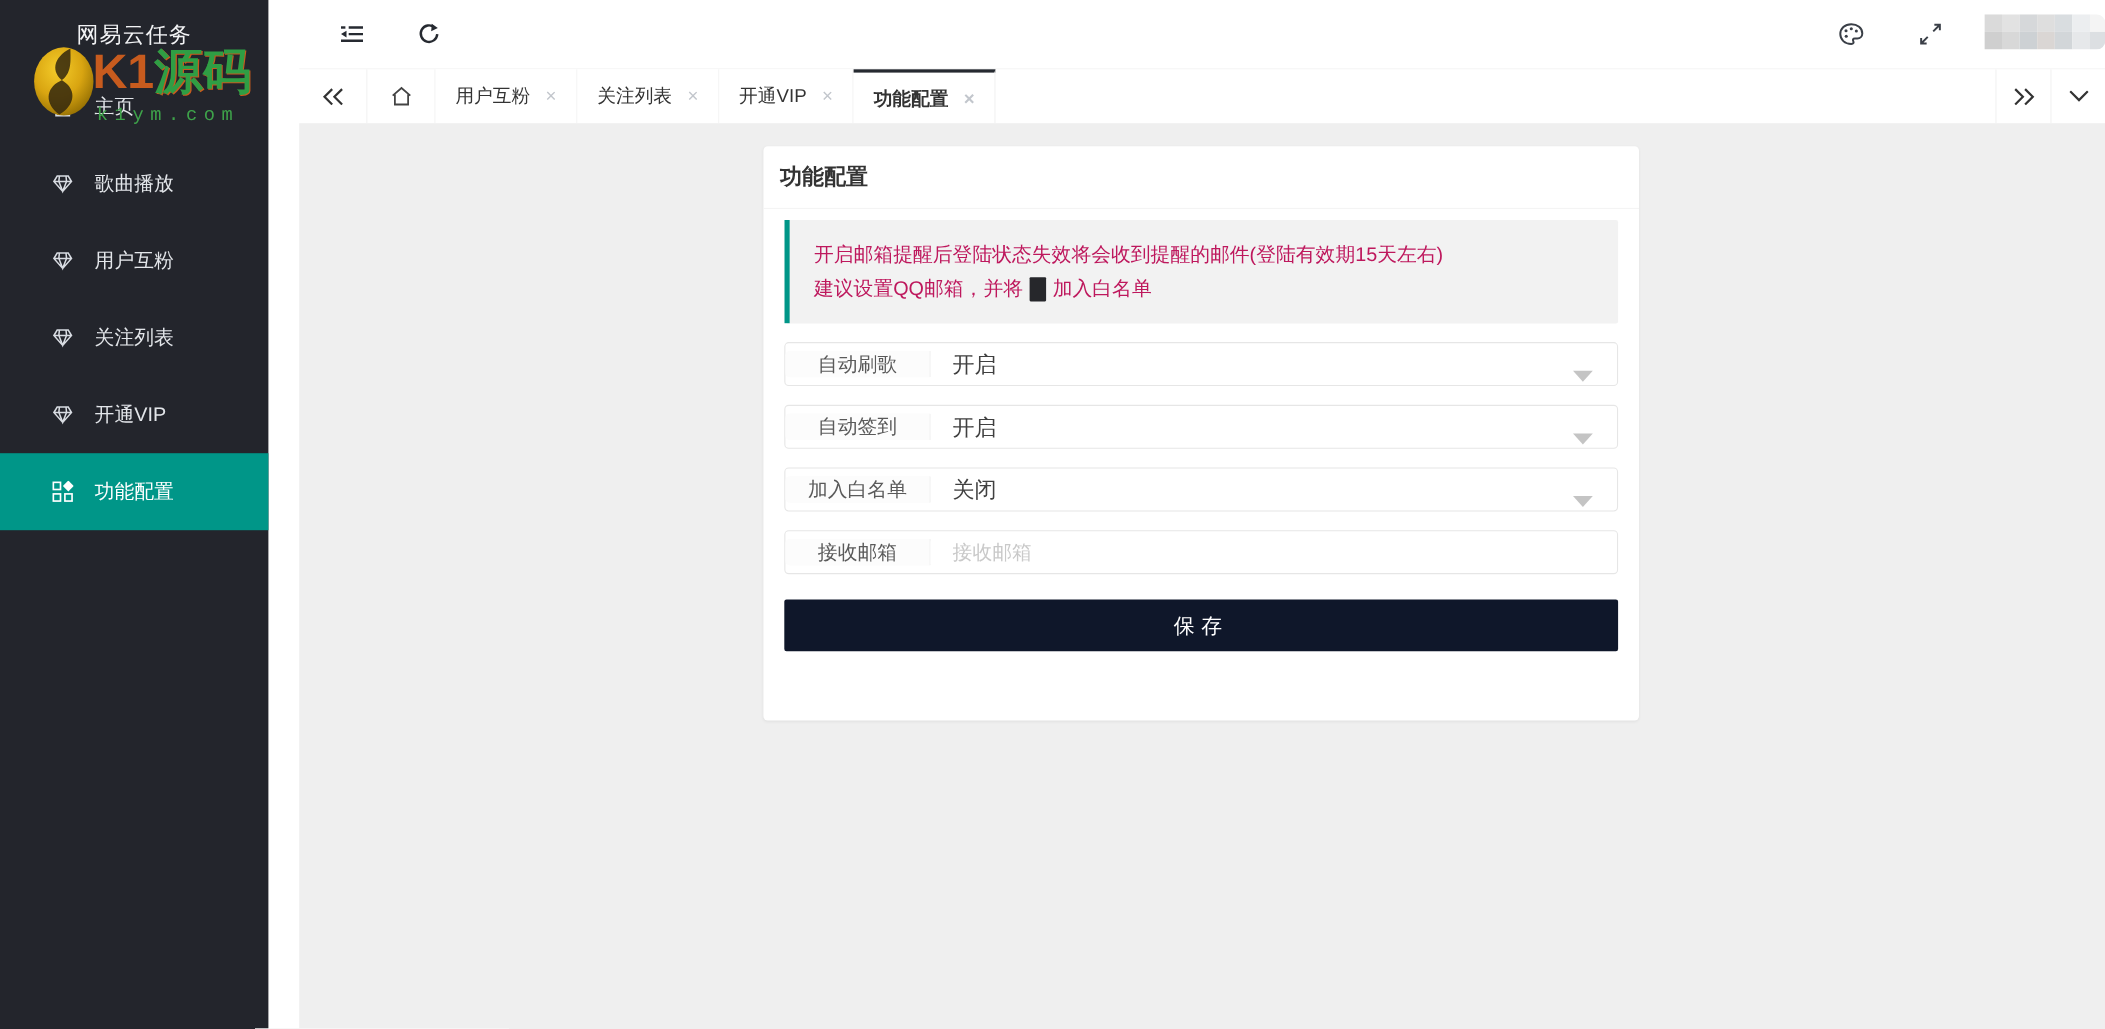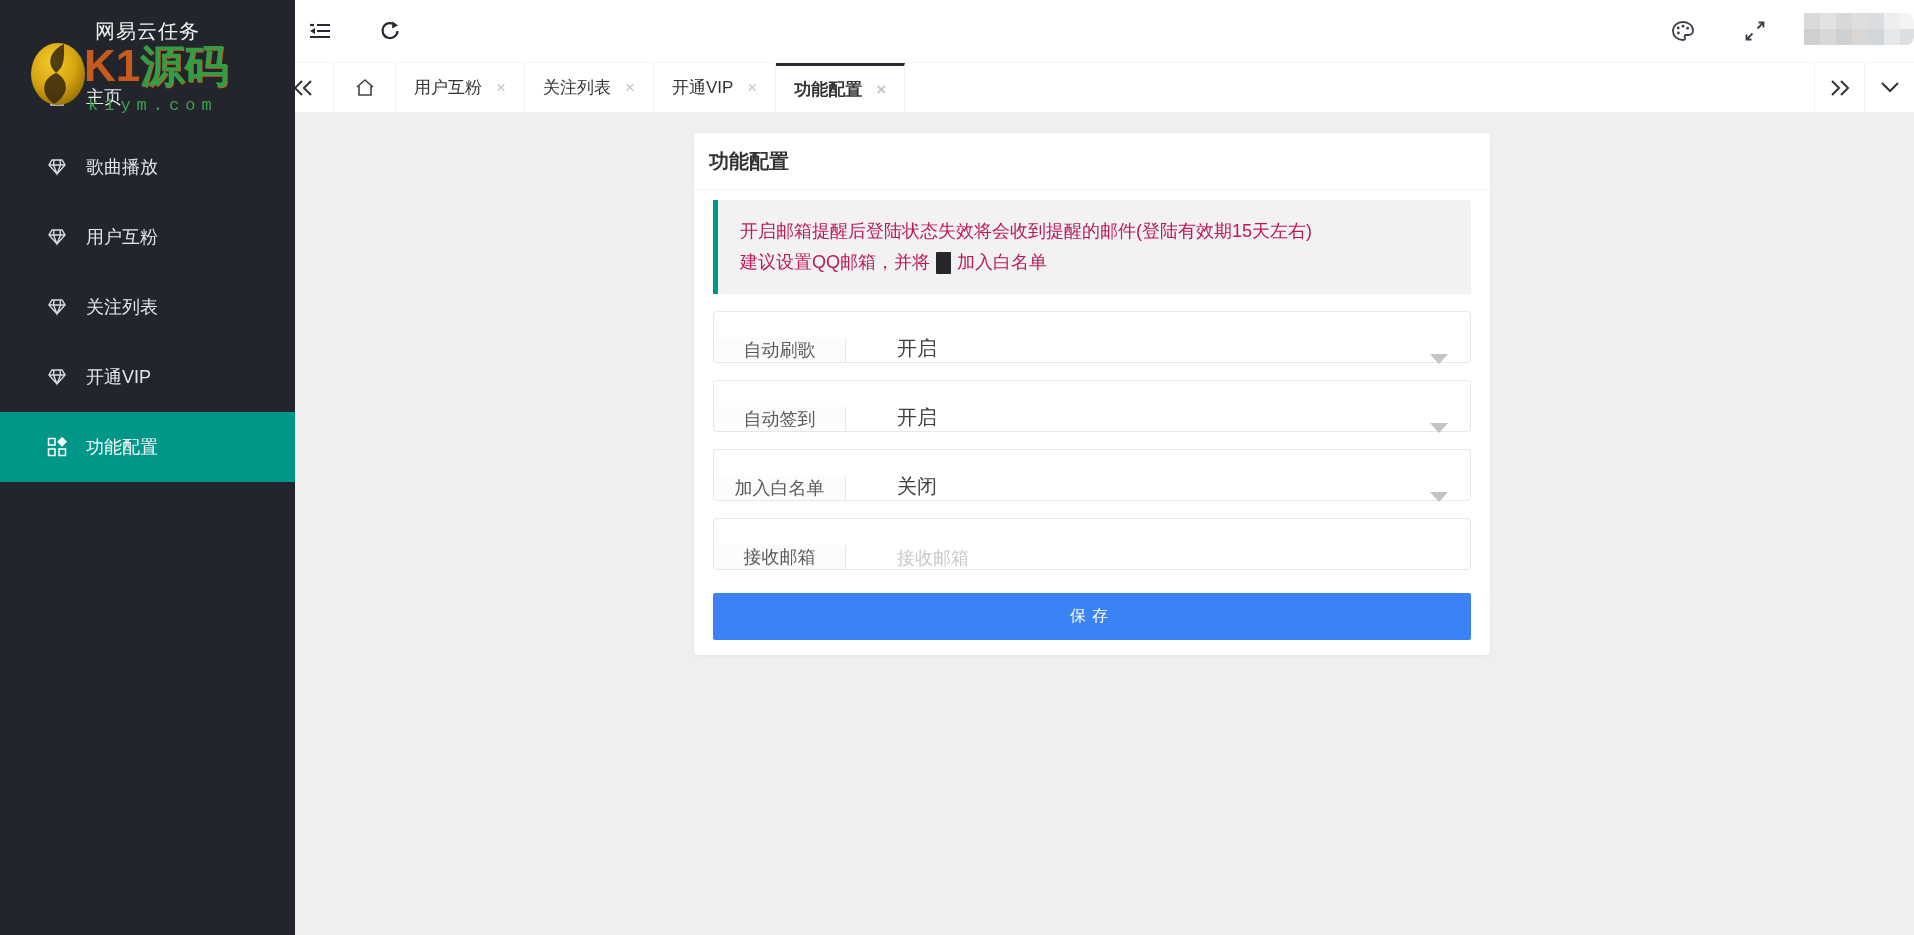--- a/index.html
+++ b/index.html
@@ -1,20 +1,20 @@
 <!DOCTYPE html>
 <html><head>
 <meta charset="utf-8">
 <style>
   * { margin:0; padding:0; box-sizing:border-box; }
   html,body { width:1914px; height:935px; overflow:hidden; }
   body { font-family:"Liberation Sans","DejaVu Sans",sans-serif; position:relative; background:#fff; }
 
   
-  .sidebar { position:absolute; left:0; top:0; width:295px; height:935px; background:#23252c; z-index:5; }
+  .sidebar { position:absolute; left:0; top:0; width:244px; height:935px; background:#23252c; z-index:5; }
   .logo-bar { height:62px; display:flex; align-items:center; justify-content:center; }
   .logo-title { color:#f2f3f5; font-size:20px; letter-spacing:1px; }
   .menu { position:absolute; top:62px; left:0; right:0; }
   .menu-item { height:70px; display:flex; align-items:center; padding-left:46px; gap:18px;
                color:#e3e6ea; font-size:18px; cursor:pointer; }
   .menu-item .mi-icon { width:22px; height:22px; flex:0 0 22px; display:flex; align-items:center; justify-content:center; }
   .menu-item.active { background:#009688; color:#fff; }
 
   
   .watermark { position:absolute; left:26px; top:40px; width:215px; height:86px; z-index:9; pointer-events:none; }
@@ -49,35 +49,35 @@
           border-radius:4px; box-shadow:0 1px 3px rgba(0,0,0,.06); }
   .card-header { height:57px; line-height:57px; padding:0 15px; font-size:20px; font-weight:bold; color:#333;
                  border-bottom:1px solid #f4f4f4; }
   .card-body { padding:10px 19px 0; }
 
   .quote { border-left:5px solid #009688; background:#f2f2f2; border-radius:0 2px 2px 0;
            padding:16px 22px; font-size:18px; line-height:31px; color:#be185d; }
   .redacted { display:inline-block; width:15px; height:22px; background:#26272b; vertical-align:middle;
               margin:0 6px; border-radius:1px; }
 
-  .form-row { display:flex; align-items:flex-end; height:52px; border:1px solid #e6e6e6; border-radius:4px;
-              margin-top:17px; background:#fff;gap:31px; }
+  .form-row { display:flex; align-items:center; height:40px; border:1px solid #e6e6e6; border-radius:4px;
+              margin-top:17px; background:#fff; }
   .form-label { width:132px; flex:0 0 132px; display:flex; align-items:center; justify-content:center;
                 font-size:18px; color:#5a5a5a; border-right:1px solid #e8e8e8; background:#fcfcfc;
                 border-radius:4px 0 0 4px; }
   .form-value { flex:1; position:relative; display:flex; align-items:center; padding-left:20px;
                 font-size:20px; color:#404040; cursor:pointer; }
   .sel-arrow { position:absolute; right:22px; top:19px; width:0; height:0;
                border-left:9px solid transparent; border-right:9px solid transparent; border-top:10px solid #c4c4c4; }
   .form-input { flex:1; border:none; outline:none; padding-left:20px; font-size:18px; color:#333;
                 font-family:"Liberation Sans","DejaVu Sans",sans-serif; border-radius:0 4px 4px 0; }
   .form-input::placeholder { color:#c9c9c9; }
 
-  .save-btn { margin-top:23px; width:100%; height:47px; background:#3b82f6; color:#fff; border:none;
-              border-radius:2px; font-size:16px; letter-spacing:6px; cursor:pointer;
+  .save-btn { margin-top:23px; width:100%; height:47px; background:#0f172a; color:#fff; border:none;
+              border-radius:2px; font-size:19px; letter-spacing:6px; cursor:pointer;
               font-family:Liberation Mono, monospace; }
 
   svg { display:block; }
 </style>
 </head>
 <body>
 
 <div class="sidebar">
   <div class="logo-bar">
     <span class="logo-title">网易云任务</span>

